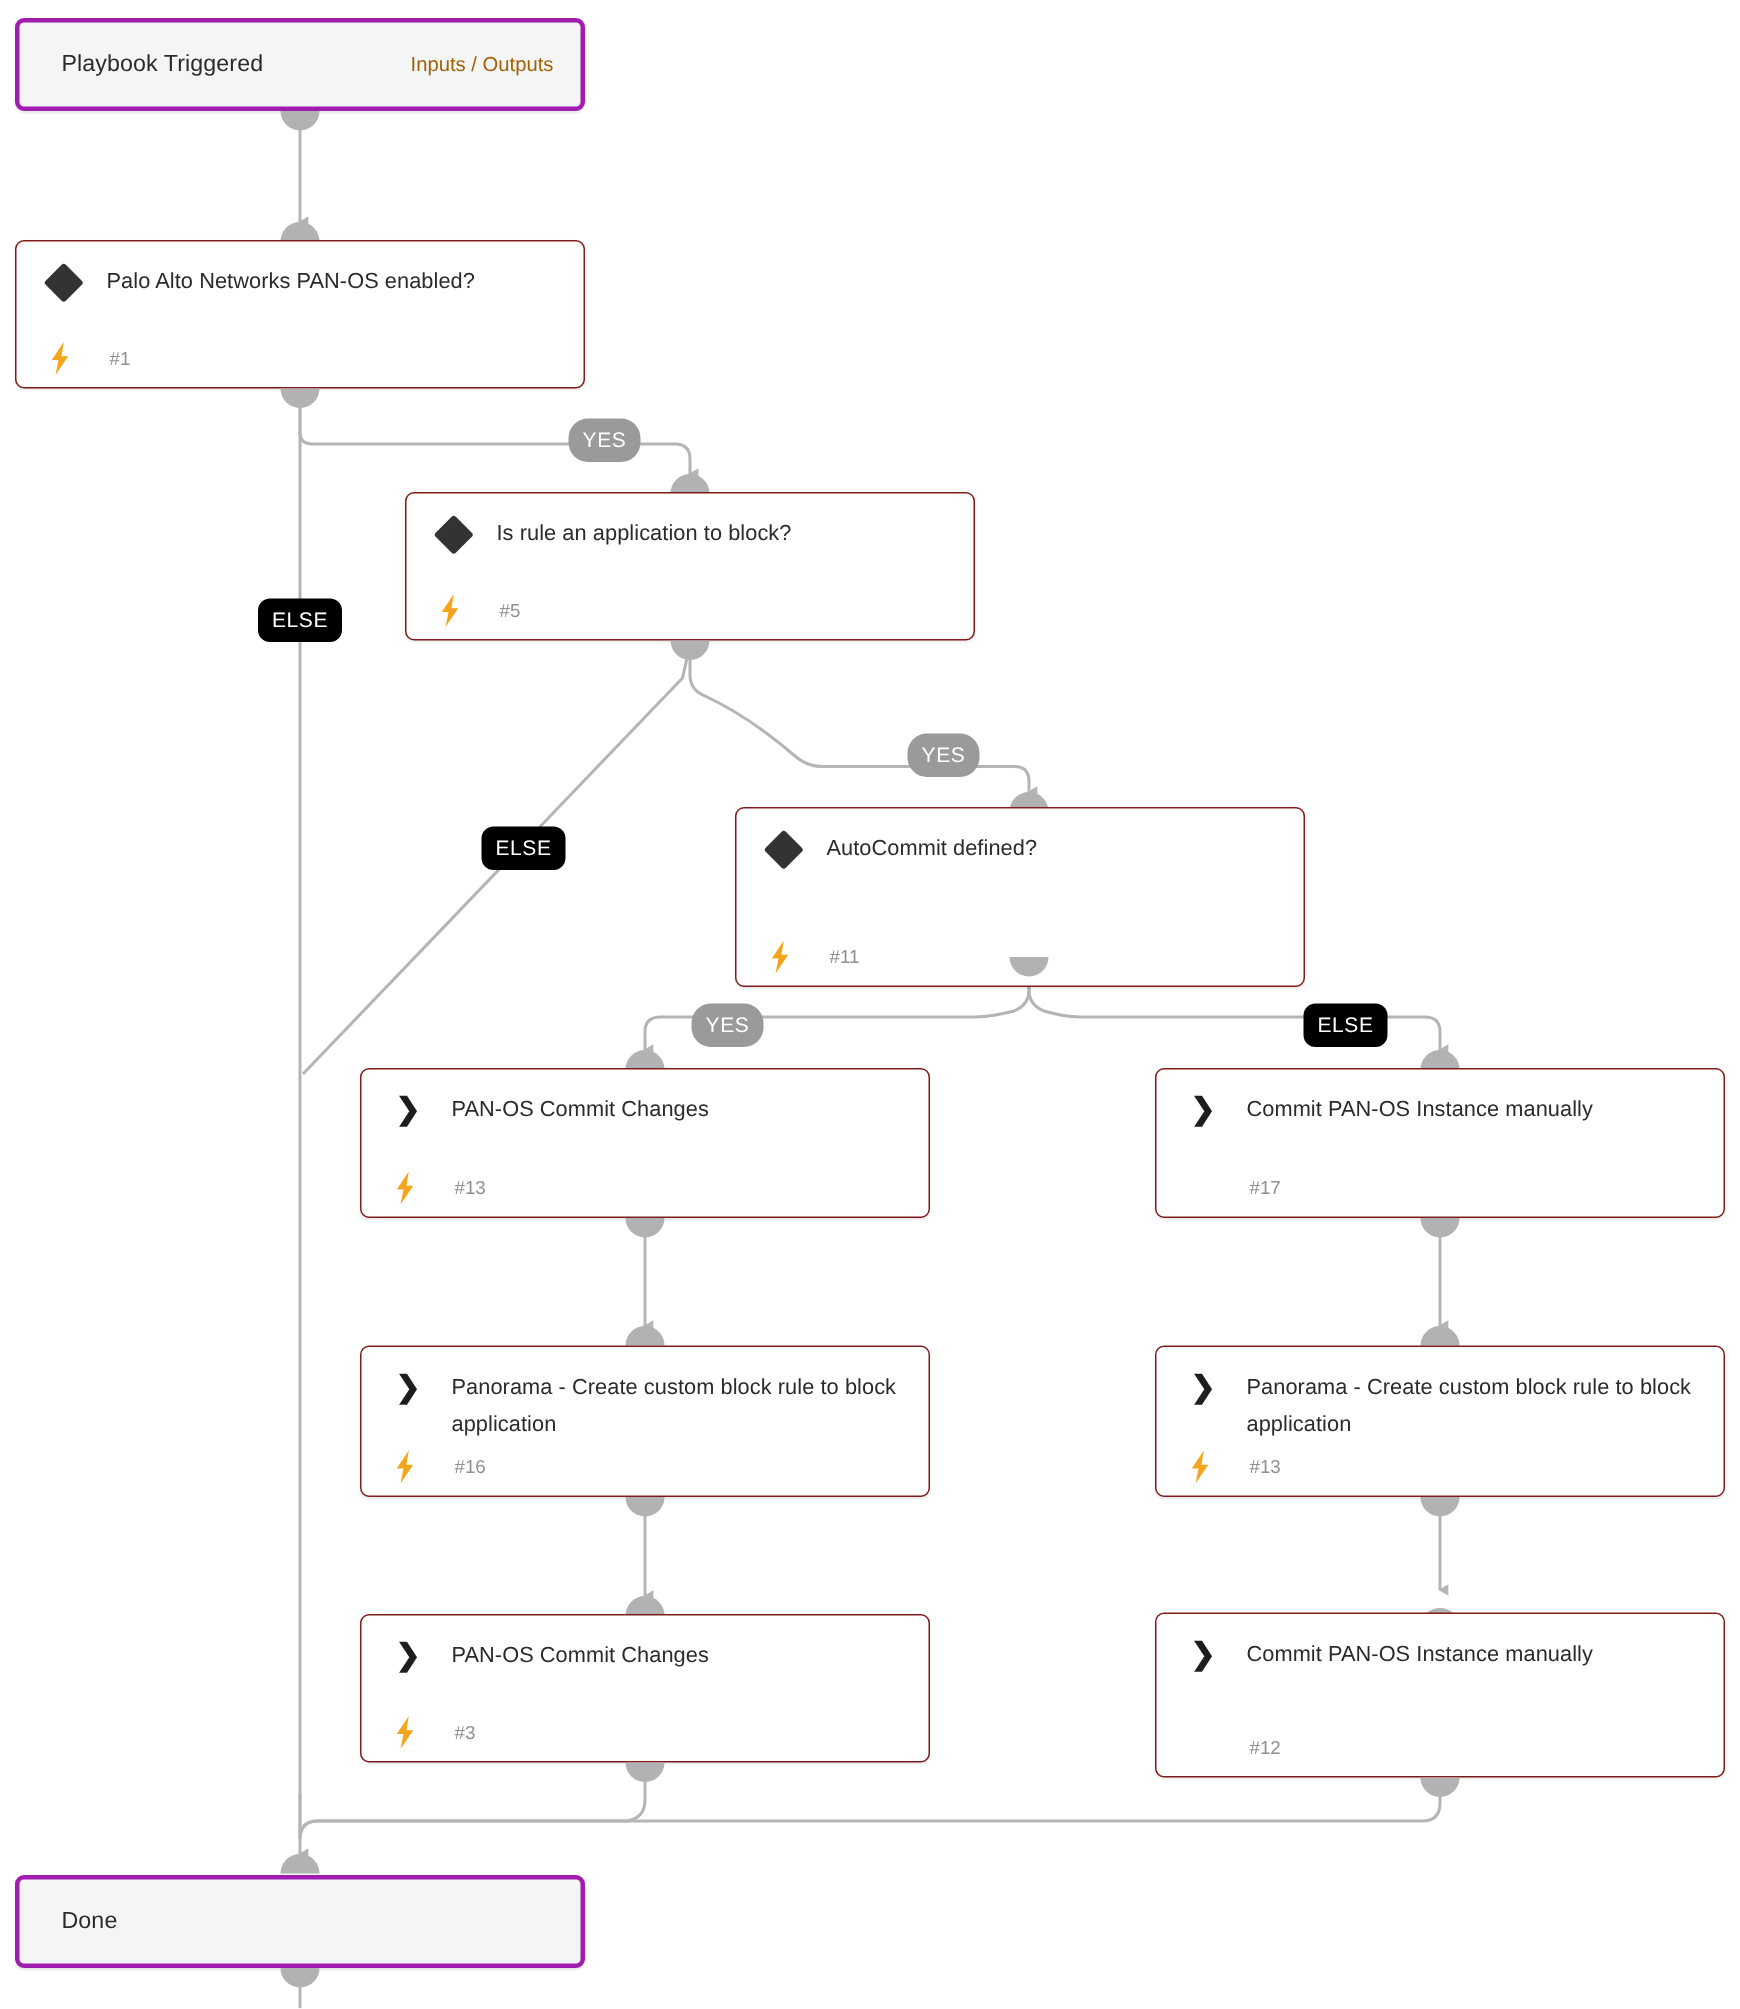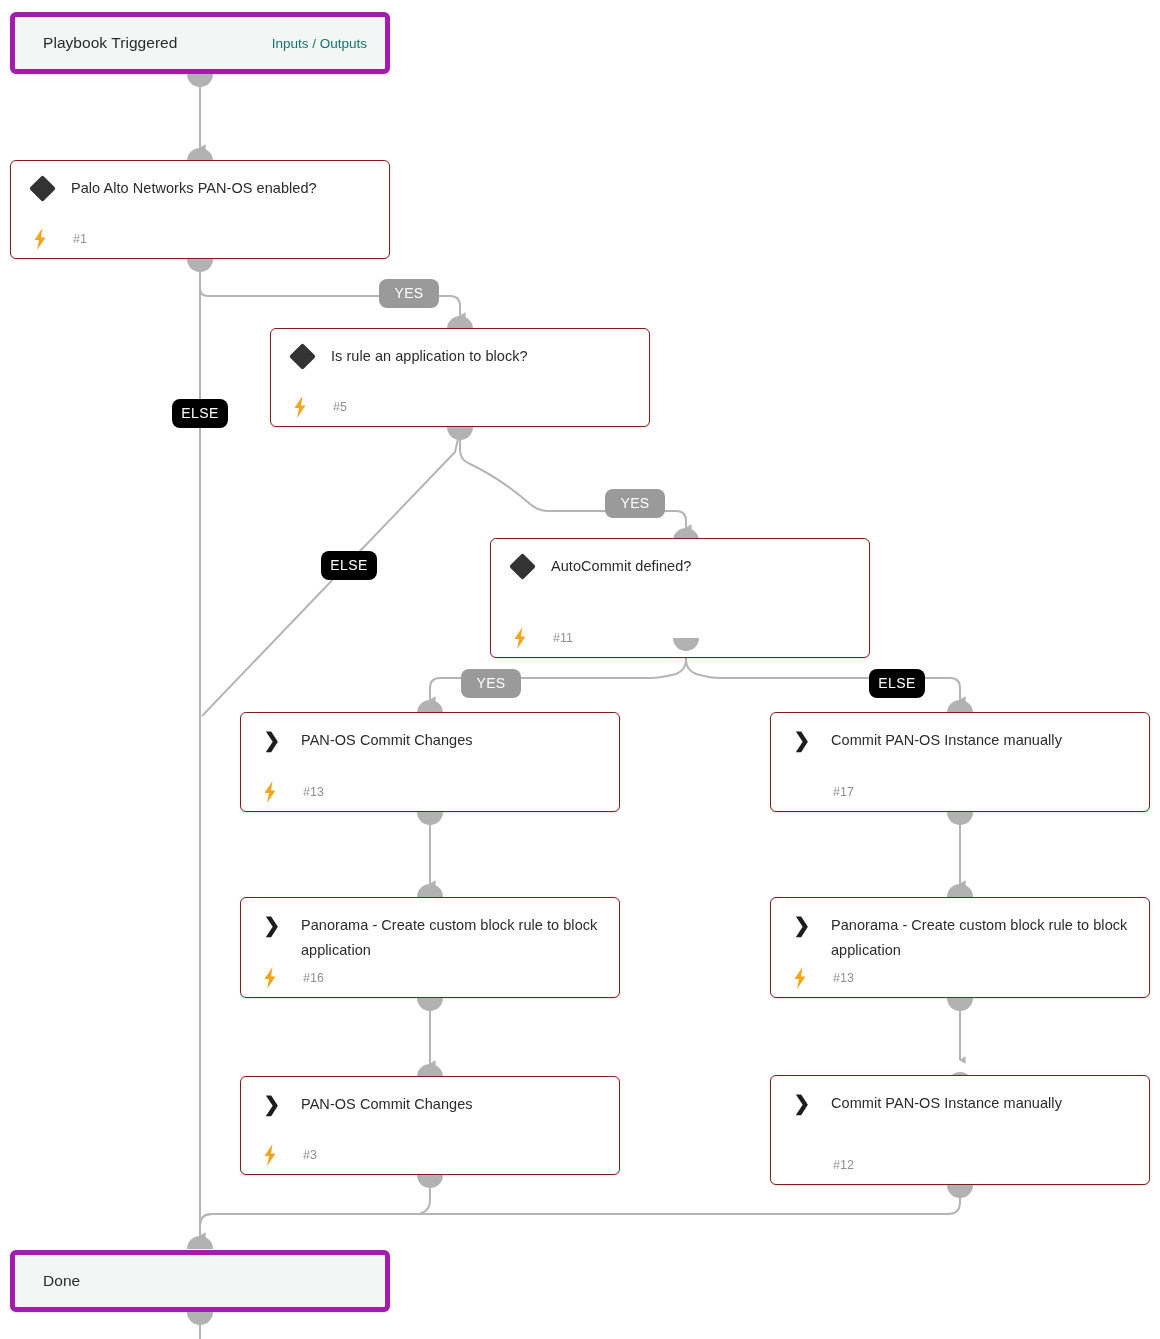--- a/index.html
+++ b/index.html
@@ -29,21 +29,21 @@
   .node {
     position: absolute;
     box-sizing: border-box;
     background: #ffffff;
     border: 1px solid #7f1d1d;
     border-radius: 6px;
     box-shadow: 0 1px 2px rgba(0,0,0,0.10);
   }
   .node.terminal {
     background: #f4f5f5;
-    border: 5px solid #a21caf;
+    border: 3px solid #a21caf;
   }
   .node-title {
     position: absolute;
     left: 60px;
     top: 15px;
     right: 14px;
     font-size: 14.5px;
     line-height: 25px;
     color: #2b2b2b;
     letter-spacing: 0.05px;
@@ -55,21 +55,21 @@
     font-size: 15.5px;
     line-height: 20px;
     color: #2b2b2b;
   }
   .node-io {
     position: absolute;
     right: 18px;
     top: 50%;
     transform: translateY(-50%);
     font-size: 13.5px;
-    color: #0f766e;
+    color: #a16207;
   }
   .node-id {
     position: absolute;
     left: 62px;
     bottom: 12px;
     font-size: 12.5px;
     color: #909090;
   }
   .icon-cond {
     position: absolute;
@@ -106,21 +106,22 @@
     height: 29px;
     border-radius: 8px;
     color: #ffffff;
     font-size: 14px;
     line-height: 29px;
     text-align: center;
     letter-spacing: 0.4px;
   }
   .badge.yes {
     background: #9a9a9a;
-    width: 60px;
+    width: 48px;
+    border-radius: 13px;
   }
   .badge.els {
     background: #000000;
     width: 56px;
   }
   .anchor {
     position: absolute;
     width: 26px;
     height: 13px;
     background: #b2b2b2;

